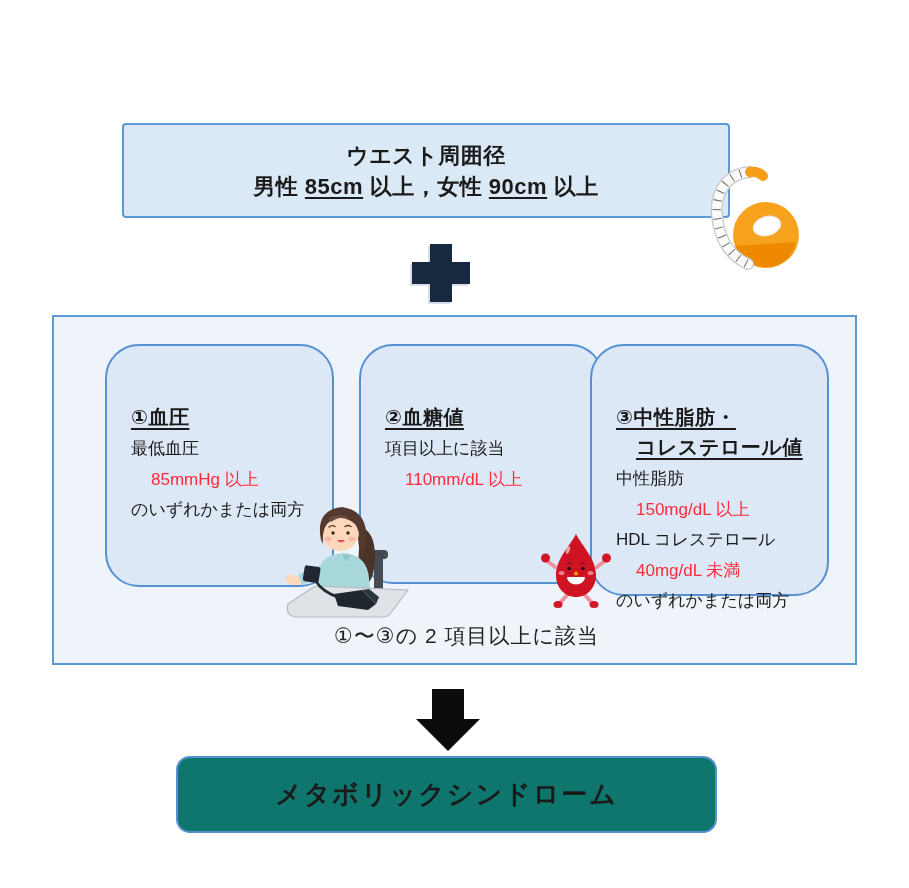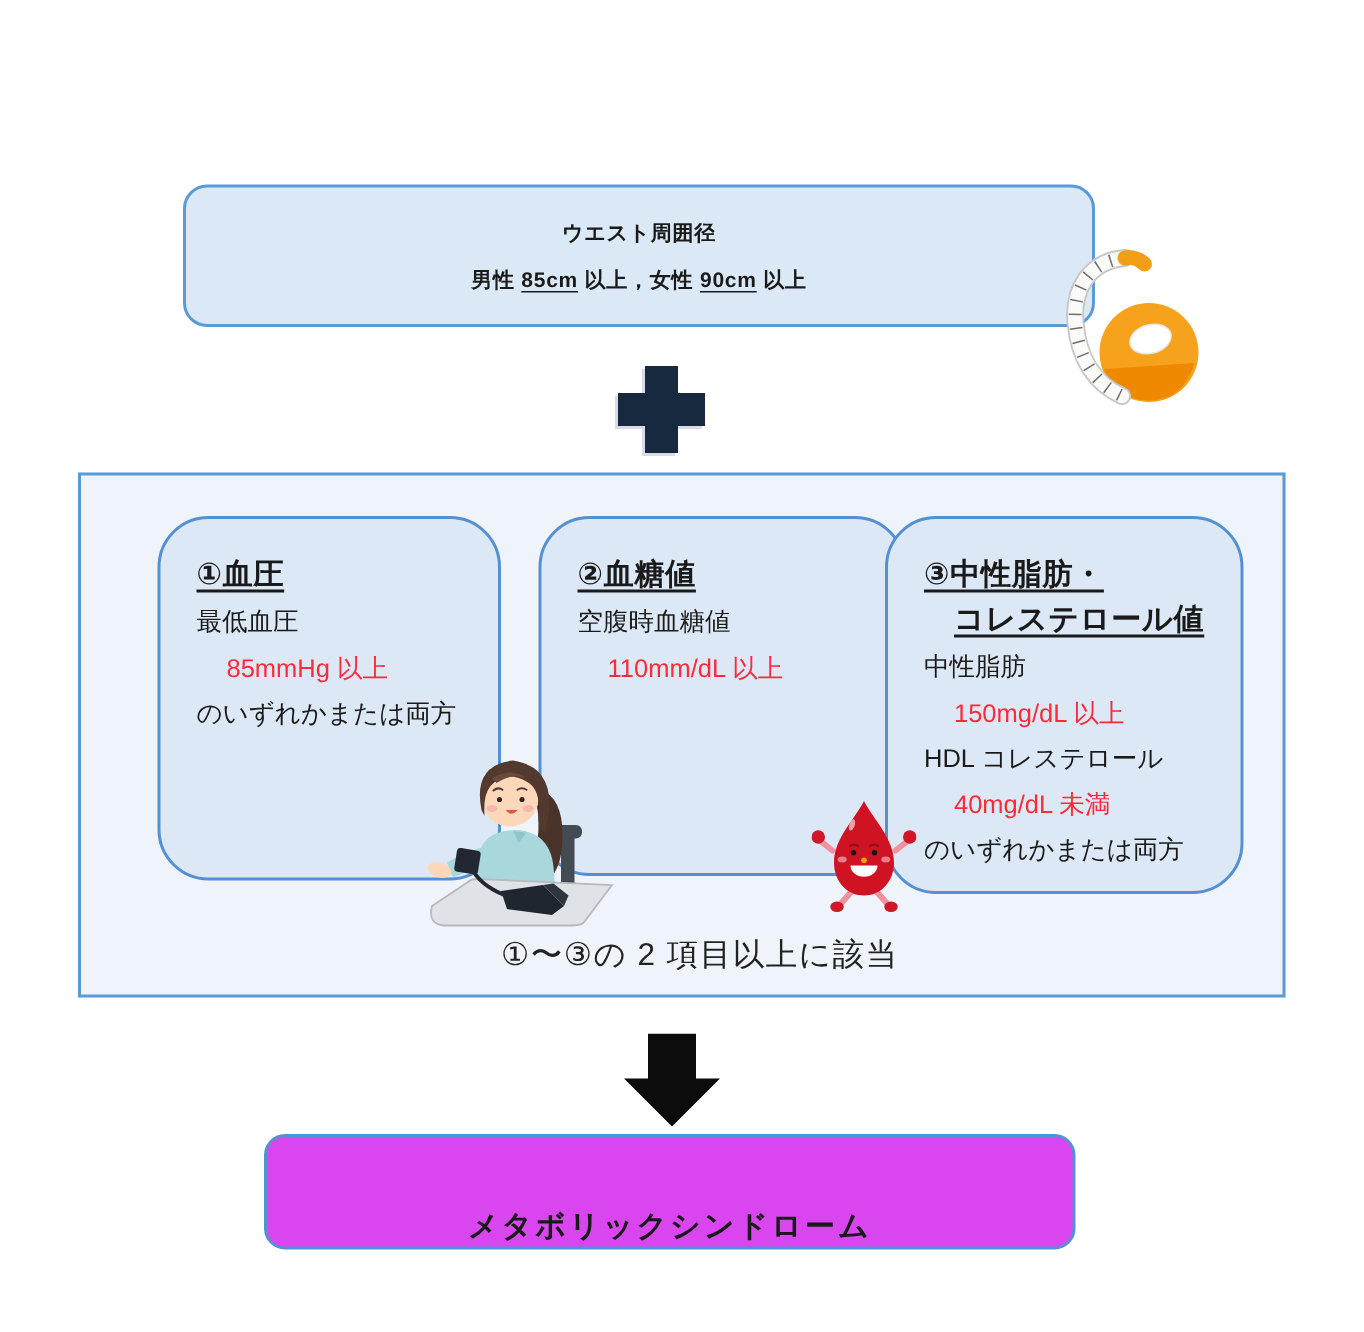--- a/index.html
+++ b/index.html
@@ -16,24 +16,24 @@
     overflow: hidden;
   }
 
   
   .waist-box {
     position: absolute;
     left: 122px; top: 123px;
     width: 608px; height: 95px;
     background: #dbe9f7;
     border: 2px solid #5b9bd5;
-    border-radius: 16px;
+    border-radius: 4px;
     display: flex; flex-direction: column;
     align-items: center; justify-content: center;
-    font-size: 14px; font-weight: bold;
+    font-size: 22px; font-weight: bold;
     line-height: 31px;
     letter-spacing: 0.5px;
   }
   .waist-box .u { text-decoration: underline; text-underline-offset: 3px; }
 
   
   .plus-wrap {
     position: absolute; left: 412px; top: 244px;
     width: 58px; height: 58px;
     filter: drop-shadow(-2px 2px 0 #d8dcea);
@@ -64,20 +64,21 @@
     font-size: 17px;
     line-height: 30.5px;
   }
   .inner-box .heading {
     font-size: 20px; font-weight: bold;
     text-decoration: underline;
     text-underline-offset: 4px;
     line-height: 30px;
     margin-bottom: 2px;
     letter-spacing: 0.5px;
+    margin-top: 34px;
   }
   .inner-box .heading.indent2 { padding-left: 20px; margin-top: -2px; }
   .inner-box .val {
     color: #fb2b3a;
     padding-left: 20px;
   }
   .bp-box      { left: 51px;  top: 27px; width: 229px; height: 243px; }
   .glucose-box { left: 305px; top: 27px; width: 245px; height: 240px; }
   .lipid-box   { left: 536px; top: 27px; width: 239px; height: 252px; }
 
@@ -96,25 +97,25 @@
   .blood-svg { position: absolute; left: 541px; top: 531px; z-index: 5; }
 
   
   .arrow-svg { position: absolute; left: 410px; top: 689px; }
 
   
   .result-box {
     position: absolute;
     left: 176px; top: 756px;
     width: 541px; height: 77px;
-    background: #d946ef;
+    background: #0f766e;
     border: 2px solid #5590d2;
     border-radius: 14px;
-    display: flex; align-items: flex-end; justify-content: center;
-    font-size: 20px; font-weight: bold;
+    display: flex; align-items: center; justify-content: center;
+    font-size: 26px; font-weight: bold;
     letter-spacing: 2px;
   }
 </style>
 </head>
 <body>
 
 <div class="canvas">
 
   <div class="waist-box">
     <div>ウエスト周囲径</div>
@@ -142,21 +143,21 @@
 
     <div class="inner-box bp-box">
       <div class="heading">①血圧</div>
       <div>最低血圧</div>
       <div class="val">85mmHg 以上</div>
       <div>のいずれかまたは両方</div>
     </div>
 
     <div class="inner-box glucose-box">
       <div class="heading">②血糖値</div>
-      <div>空腹時血糖値</div>
+      <div>項目以上に該当</div>
       <div class="val">110mm/dL 以上</div>
     </div>
 
     <div class="inner-box lipid-box">
       <div class="heading">③中性脂肪・</div>
       <div class="heading indent2">コレステロール値</div>
       <div>中性脂肪</div>
       <div class="val">150mg/dL 以上</div>
       <div>HDL コレステロール</div>
       <div class="val">40mg/dL 未満</div>

